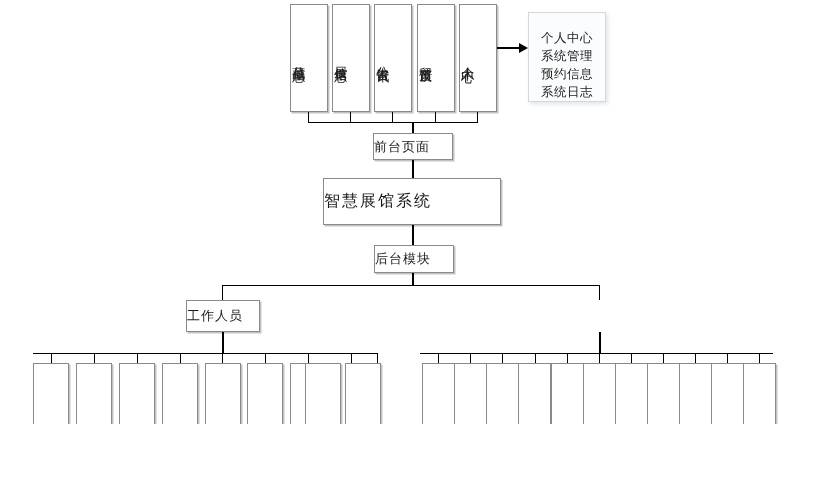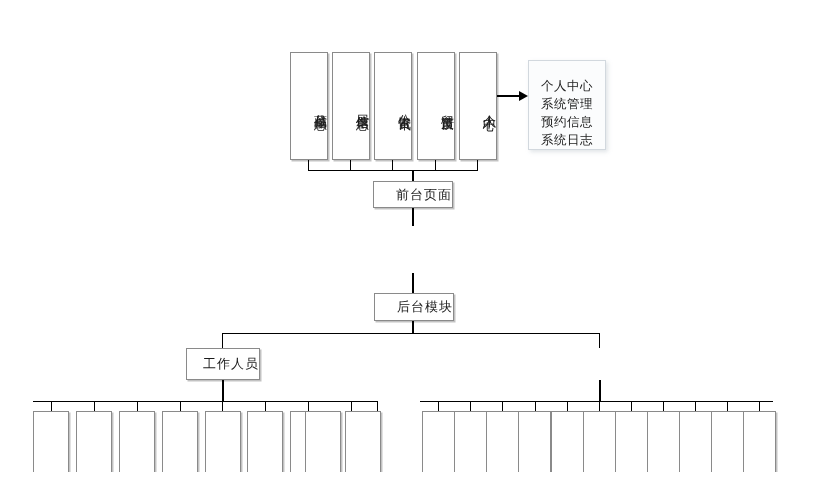--- a/index.html
+++ b/index.html
@@ -7,33 +7,32 @@
     padding: 0;
     background: #ffffff;
   }
   #canvas {
     position: relative;
     width: 835px;
     height: 424px;
     background: #ffffff;
     font-family: "DejaVu Sans", "Liberation Sans", sans-serif;
     overflow: hidden;
-    margin-top: 48px;
   }
 
   
   .box {
     position: absolute;
     box-sizing: border-box;
     border: 1px solid #8a8a8a;
     background: #ffffff;
     color: #1a1a1a;
     display: flex;
     align-items: center;
-    justify-content: flex-end;
+    justify-content: flex-start;
     text-align: center;
     line-height: 1.18;
   }
   .box.shadow {
     box-shadow: 1.5px 1.5px 0 rgba(120,120,120,0.45);
   }
   
   .vtext {
     writing-mode: vertical-rl;
     text-orientation: upright;
@@ -129,20 +128,23 @@
   <div class="hline" style="left:308px; top:122px; width:170px;"></div>
 
   <div class="vline thick" style="left:412px; top:122px; height:11px;"></div>
 
   <div class="box shadow" style="left:373px; top:133px; width:80px; height:27px;">
     <span class="htext">前台页面</span>
   </div>
 
   <div class="vline thick" style="left:412px; top:160px; height:18px;"></div>
 
+  <div class="box shadow" style="left:323px; top:178px; width:178px; height:47px;">
+    <span class="htext" style="font-size:16px; letter-spacing:2px;">智慧展馆系统</span>
+  </div>
 
   <div class="vline thick" style="left:412px; top:225px; height:20px;"></div>
 
   <div class="box shadow" style="left:374px; top:245px; width:80px; height:28px;">
     <span class="htext">后台模块</span>
   </div>
 
   <div class="vline thick" style="left:412px; top:273px; height:12px;"></div>
   <div class="hline" style="left:222px; top:285px; width:378px;"></div>
   <div class="vline" style="left:222px; top:285px; height:15px;"></div>

